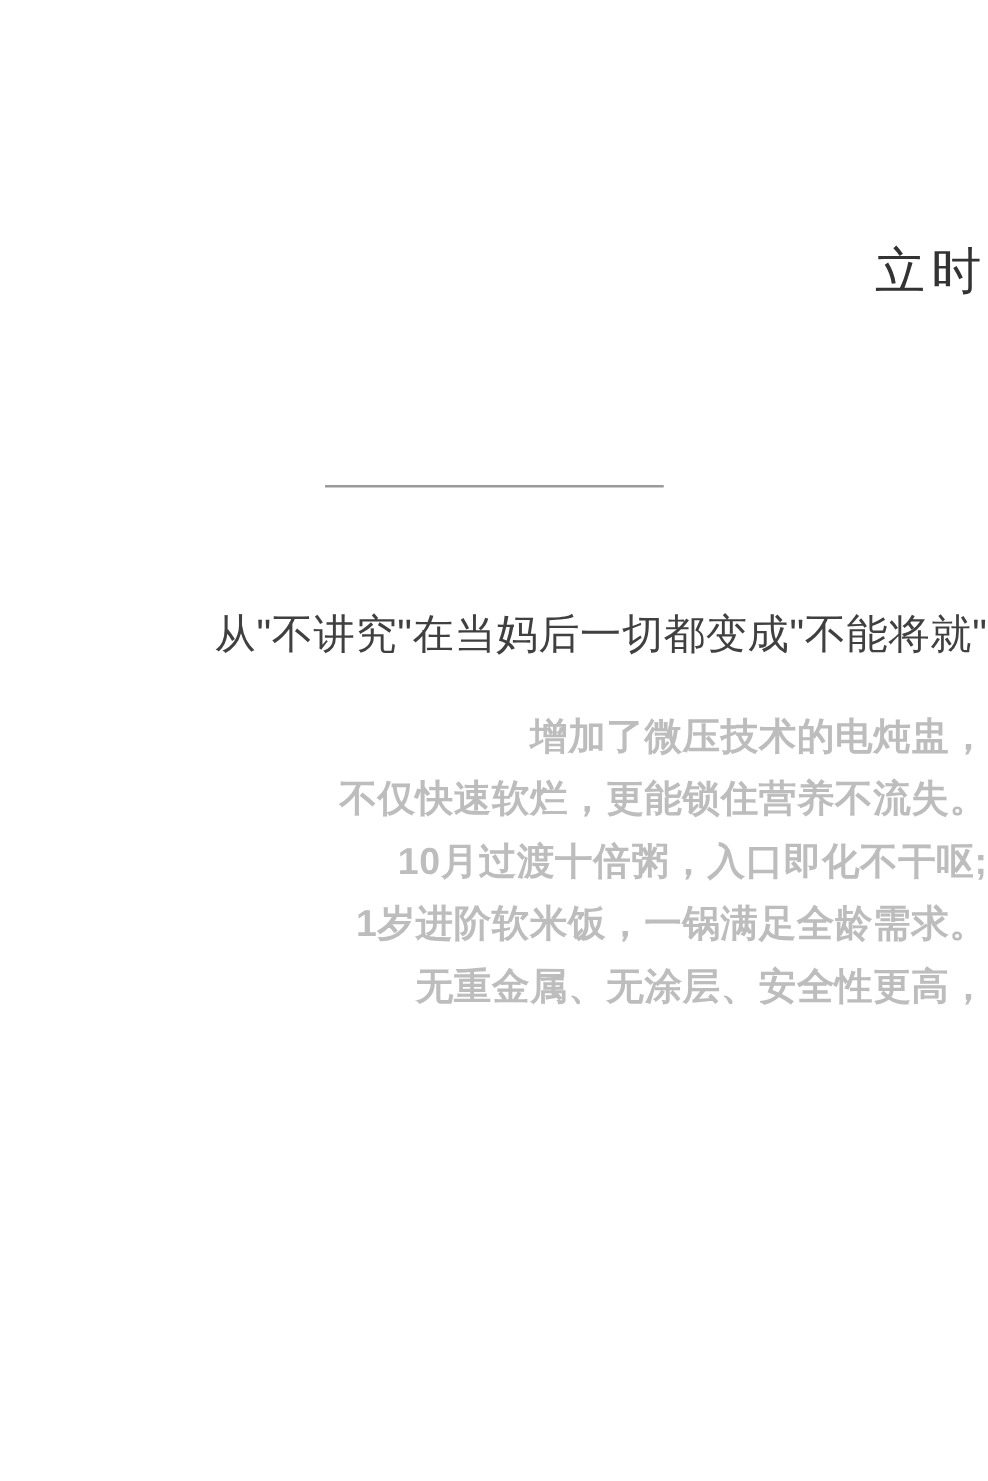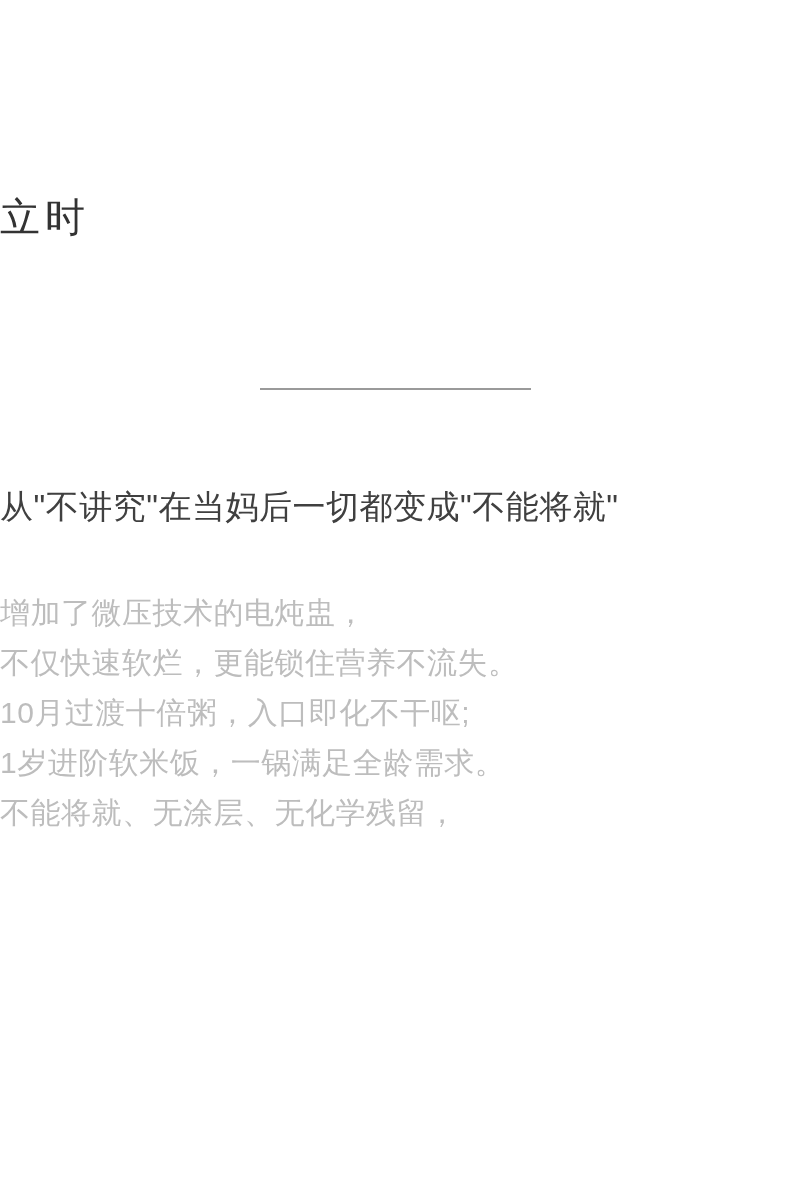--- a/index.html
+++ b/index.html
@@ -7,21 +7,21 @@
     padding: 0;
     background: #ffffff;
   }
   .page {
     position: relative;
     width: 790px;
     height: 1185px;
     background: #ffffff;
     overflow: hidden;
     font-family: "Liberation Sans", "DejaVu Sans", sans-serif;
-    text-align: left;
+    text-align: right;
   }
   .brand {
     position: absolute;
     top: 190px;
     left: 0;
     right: 0;
     font-size: 40px;
     line-height: 55px;
     font-weight: 500;
     color: #333333;
@@ -45,26 +45,26 @@
     right: 0;
     font-size: 33px;
     line-height: 42px;
     font-weight: 400;
     color: #404040;
     letter-spacing: 0.5px;
     white-space: nowrap;
   }
   .copy {
     position: absolute;
-    top: 588px;
+    top: 565px;
     left: 0;
     right: 0;
     font-size: 30px;
     line-height: 50px;
-    font-weight: 400;
+    font-weight: 700;
     color: #bdbdbd;
     letter-spacing: 0.5px;
   }
   .copy .copy-line {
     display: block;
     white-space: nowrap;
   }
 </style>
 </head>
 <body>
@@ -77,16 +77,16 @@
 
   <div class="divider"></div>
 
   <div class="heading">从"不讲究"在当妈后一切都变成"不能将就"</div>
 
   <div class="copy">
     <span class="copy-line">增加了微压技术的电炖盅，</span>
     <span class="copy-line">不仅快速软烂，更能锁住营养不流失。</span>
     <span class="copy-line">10月过渡十倍粥，入口即化不干呕;</span>
     <span class="copy-line">1岁进阶软米饭，一锅满足全龄需求。</span>
-    <span class="copy-line">不能将就、无涂层、无化学残留，</span>
+    <span class="copy-line">无重金属、无涂层、安全性更高，</span>
   </div>
 
 </div>
 
 </body></html>

